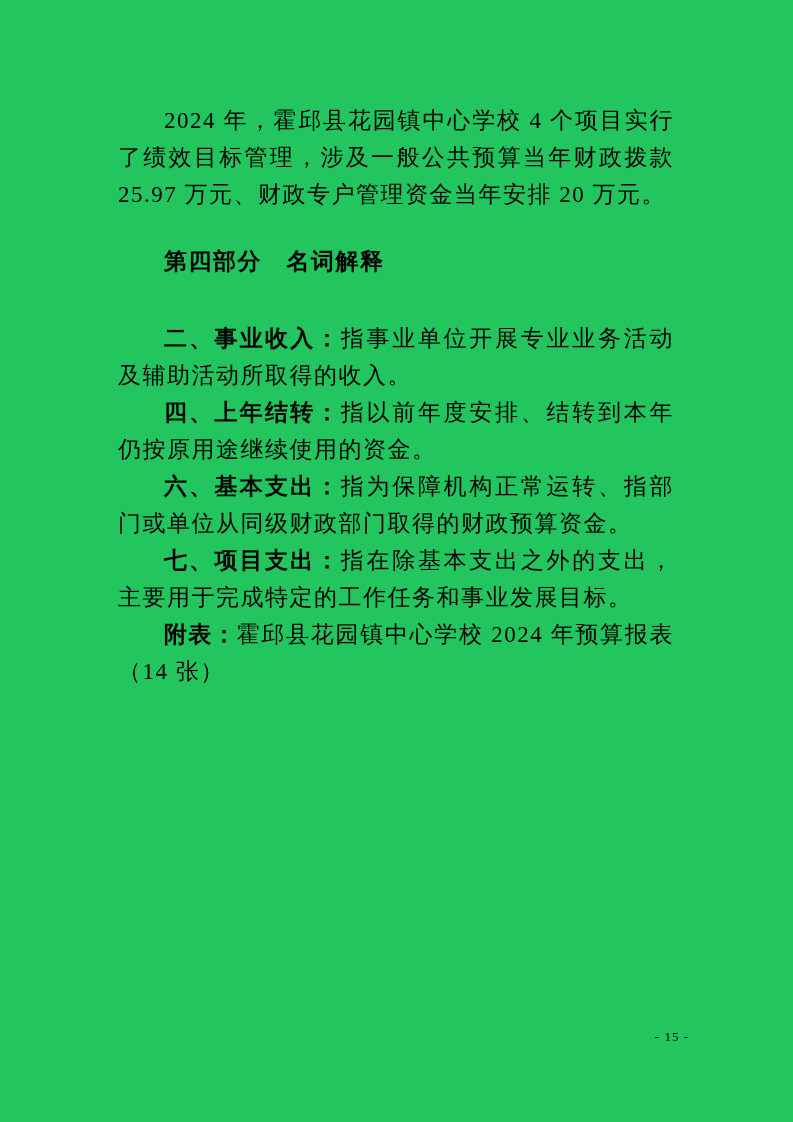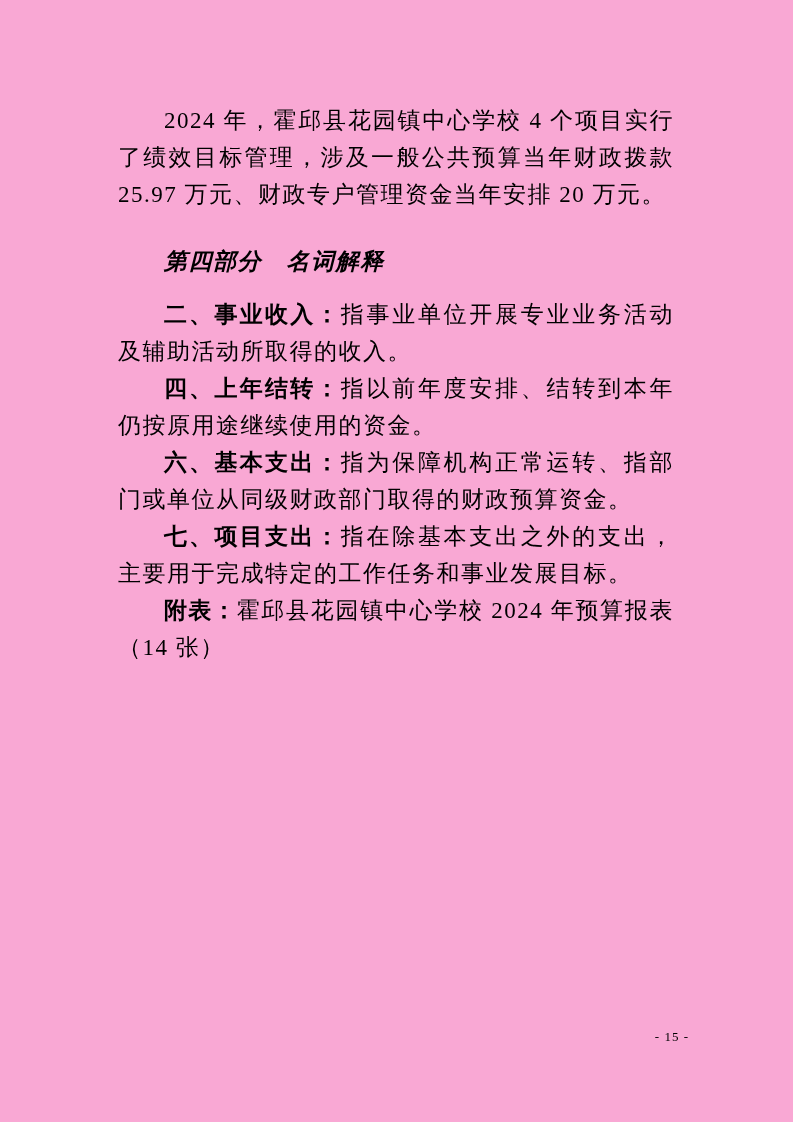--- a/index.html
+++ b/index.html
@@ -2,21 +2,21 @@
 <html><head>
 <meta charset="utf-8">
 <style>
   * { margin: 0; padding: 0; box-sizing: border-box; }
   html, body { background: #ffffff; }
   .page {
     position: relative;
     width: 793px;
     height: 1122px;
     margin: 0 auto;
-    background: #f9a8d4;
+    background: #22c55e;
     color: #000000;
     font-family: "Liberation Serif", "DejaVu Serif", serif;
     overflow: hidden;
   }
   .content {
     position: absolute;
     left: 118px;
     top: 102px;
     width: 556px;
   }
@@ -30,23 +30,22 @@
   }
   .section-heading {
     font-family: "Liberation Sans", "DejaVu Sans", sans-serif;
     font-weight: bold;
     font-size: 27px;
     line-height: 37px;
     letter-spacing: 1px;
     text-align: center;
     text-indent: 0;
     margin-top: 30px;
-    margin-bottom: 16px;
+    margin-bottom: 40px;
     color: #000000;
-    font-style: italic;
   }
   .term {
     font-family: "Liberation Sans", "DejaVu Sans", sans-serif;
     font-weight: bold;
     letter-spacing: 1px;
   }
   .page-number {
     position: absolute;
     top: 1029px;
     right: 104px;

